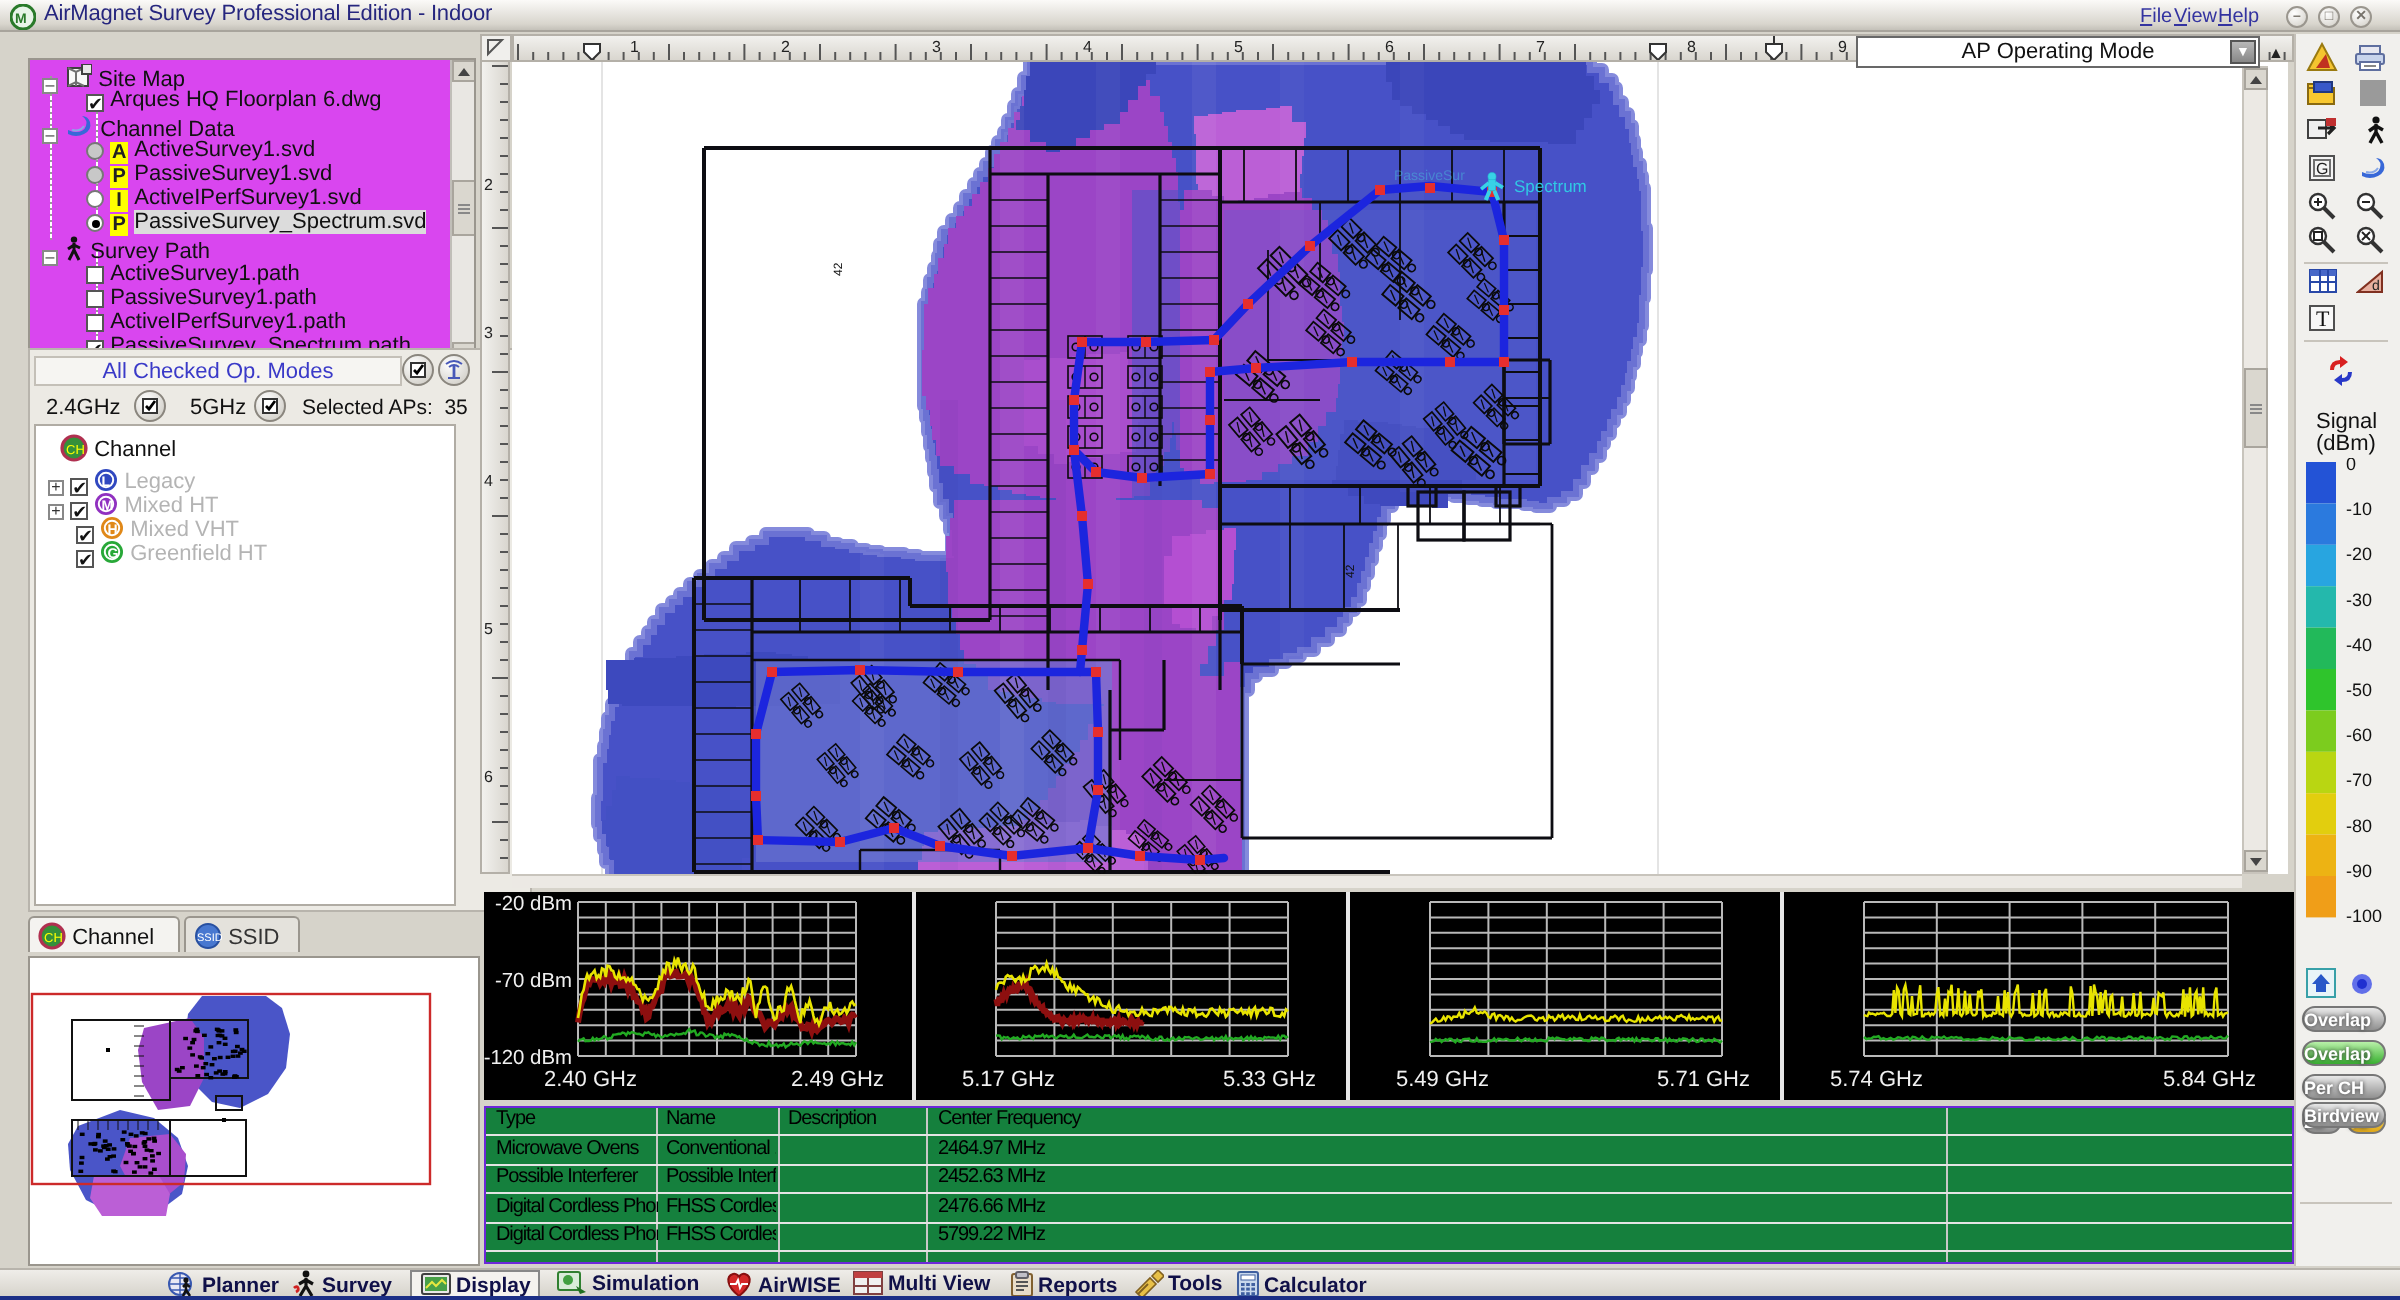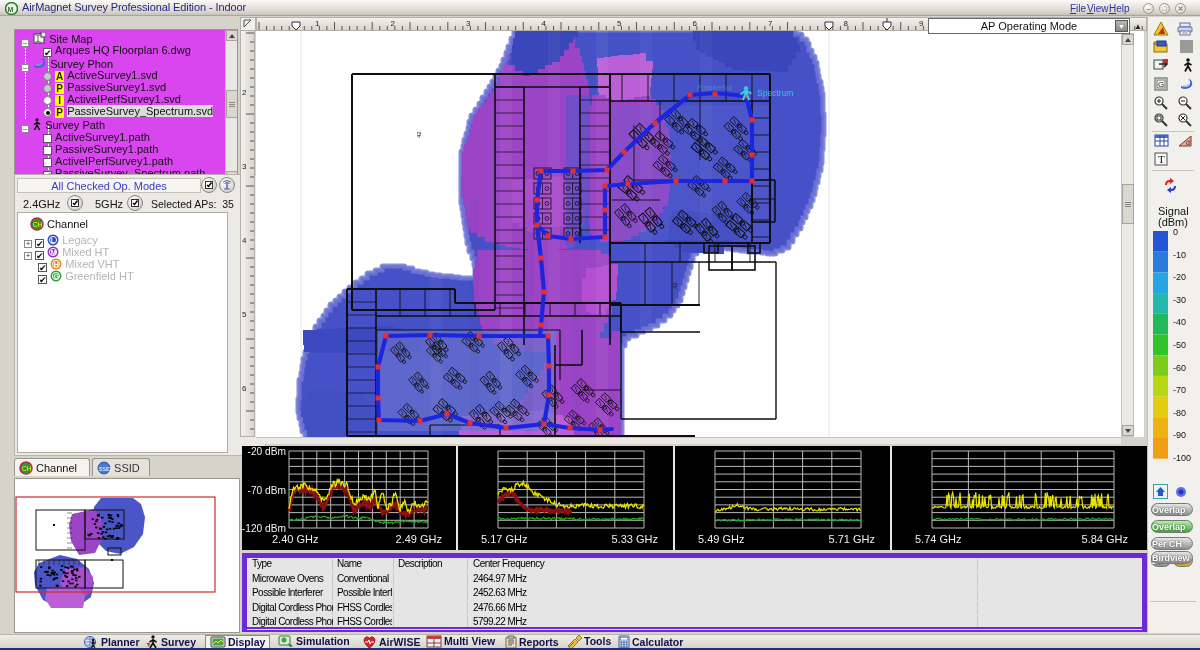--- a/index.html
+++ b/index.html
@@ -45,22 +45,22 @@
   background:linear-gradient(90deg,#f2f1ee,#d9d6cf); border:1px solid #b4b0a8; border-top:none; }
 #canvas { position:absolute; left:256px; top:31px; width:888px; height:406px; background:#fff; overflow:hidden; }
 #vsb2 { position:absolute; left:1121px; top:33px; width:13px; height:404px; background:#ece9e4; border:1px solid #c8c4bc; }
 #hsb { position:absolute; left:256px; top:437px; width:865px; height:7px; background:#ece9e4; border-top:1px solid #c8c4bc; }
 #combo { position:absolute; left:928px; top:18px; width:202px; height:16px; background:#fff;
   border:1px solid #686868; font-size:11px; text-align:center; line-height:14px; color:#111; }
 #combobtn { position:absolute; right:1px; top:1px; width:13px; height:12px;
   background:linear-gradient(#b8b8b8,#888); border:1px solid #555; color:#fff; font-size:7px; line-height:12px; text-align:center;}
 #charts { position:absolute; left:242px; top:446px; width:905px; height:104px; background:#000; }
 .chartdiv { position:absolute; top:0; height:104px; }
-#dtable { position:absolute; left:242px; top:553px; width:905px; height:79px; background:#e5e5e5;
-  border:5px solid #6d28d9; font-size:10px; letter-spacing:-0.55px; color:#000; }
+#dtable { position:absolute; left:242px; top:553px; width:905px; height:79px; background:#15803d;
+  border:1px solid #6d28d9; font-size:10px; letter-spacing:-0.55px; color:#000; }
 #dtable .c1 { left:5px; width:81px; } #dtable .c2 { left:90px; width:55px; }
 #dtable .c3 { left:151px; width:68px; } #dtable .c4 { left:226px; width:200px; }
 #dtable span { position:absolute; overflow:hidden; white-space:nowrap; height:13px; }
 .th { position:absolute; top:0; height:14px; border-bottom:1px solid #888; width:100%; }
 .col { position:absolute; top:0; bottom:0; border-left:1px solid #c8c8c8; }
 .trow2 { position:absolute; left:0; width:100%; height:14px; border-bottom:1px solid #e4e4e4; white-space:nowrap;}
 #rightbar { position:absolute; left:1147px; top:17px; width:53px; height:616px;
   background:#f1f0ed; border-left:1px solid #c4c0b8; }
 .ricon { position:absolute; width:18px; height:16px; text-align:center;}
 .pill { position:absolute; left:3px; height:13px; border-radius:7px; border:1px solid #777;
@@ -93,21 +93,21 @@
  <div class="abs" style="left:33px;top:95px;width:1px;height:48px;background:repeating-linear-gradient(#999 0 1px,#fff 1px 3px)"></div>
 <div class="trow" style="left:6px;top:2px"><span class="exp">–</span>&nbsp;<svg width="14" height="13" viewBox="0 0 14 13">
         <rect x="2" y="2" width="10" height="9" fill="#f8f8f8" stroke="#404040"></rect>
         <path d="M2 2 L6 4 L10 2 M6 4 L6 11 M2 11 L6 9 L10 11" stroke="#707070" fill="none"></path>
         <rect x="9" y="0" width="5" height="5" fill="#e8e8e8" stroke="#404040"></rect>
       </svg>&nbsp;<span style="vertical-align:2px">Site Map</span></div>
     <div class="trow" style="left:28px;top:14px"><span class="cb">✔</span>&nbsp;<span style="vertical-align:1px">Arques HQ Floorplan 6.dwg</span></div>
     <div class="trow" style="left:6px;top:27px"><span class="exp">–</span>&nbsp;<svg width="15" height="13" viewBox="0 0 15 13">
         <path d="M2 10 Q6 12 10 10 Q14 8 13 4 Q12 1 9 1 Q12 3 11 6 Q10 9 6 9 Q4 9 2 8Z" fill="#3868d8"></path>
         <path d="M4 8 Q8 9 10 6" stroke="#88a8e8" fill="none"></path>
-      </svg>&nbsp;<span style="vertical-align:2px">Survey Phon</span></div>
+      </svg>&nbsp;<span style="vertical-align:2px">Channel Data</span></div>
     <div class="trow" style="left:28px;top:39px"><span class="radio dis"></span>&nbsp;<span class="ybox">A</span>&nbsp;<span style="vertical-align:1px">ActiveSurvey1.svd</span></div>
     <div class="trow" style="left:28px;top:51px"><span class="radio dis"></span>&nbsp;<span class="ybox">P</span>&nbsp;<span style="vertical-align:1px">PassiveSurvey1.svd</span></div>
     <div class="trow" style="left:28px;top:63px"><span class="radio"></span>&nbsp;<span class="ybox">I</span>&nbsp;<span style="vertical-align:1px">ActiveIPerfSurvey1.svd</span></div>
     <div class="trow" style="left:28px;top:75px"><span class="radio on"></span>&nbsp;<span class="ybox">P</span>&nbsp;<span style="vertical-align:1px;background:#dcdcdc">PassiveSurvey_Spectrum.svd</span></div>
     <div class="trow" style="left:6px;top:88px"><span class="exp">–</span>&nbsp;<svg width="10" height="13" viewBox="0 0 10 13">
         <circle cx="5" cy="1.8" r="1.6" fill="#111"></circle>
         <path d="M5 3.5 L5 7 M5 4.5 L2 6.5 M5 4.5 L8 6 M5 7 L2.5 12 M5 7 L7.5 12" stroke="#111" stroke-width="1.5" fill="none"></path>
       </svg>&nbsp;<span style="vertical-align:2px">Survey Path</span></div>
     <div class="trow" style="left:28px;top:101px"><span class="cb"></span>&nbsp;<span style="vertical-align:1px">ActiveSurvey1.path</span></div>
     <div class="trow" style="left:28px;top:113px"><span class="cb"></span>&nbsp;<span style="vertical-align:1px">PassiveSurvey1.path</span></div>

